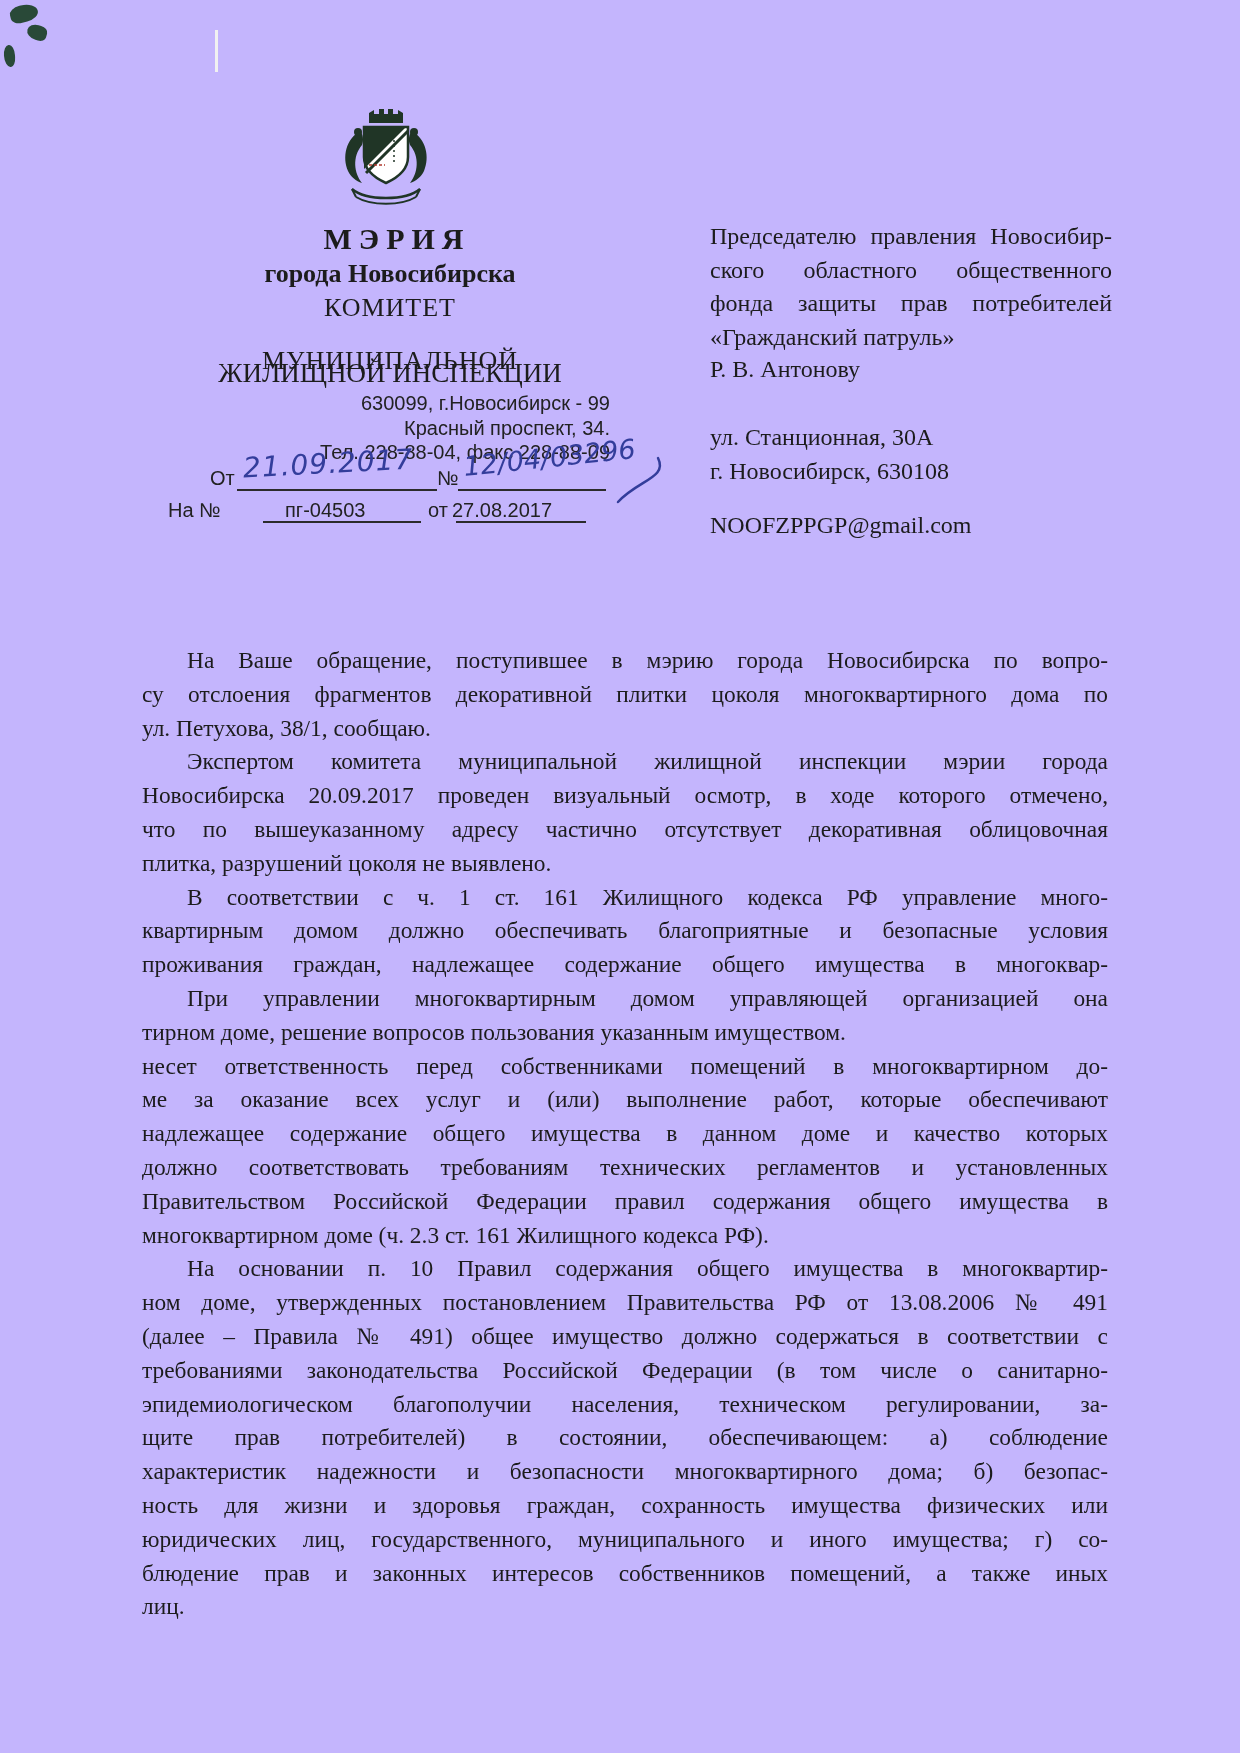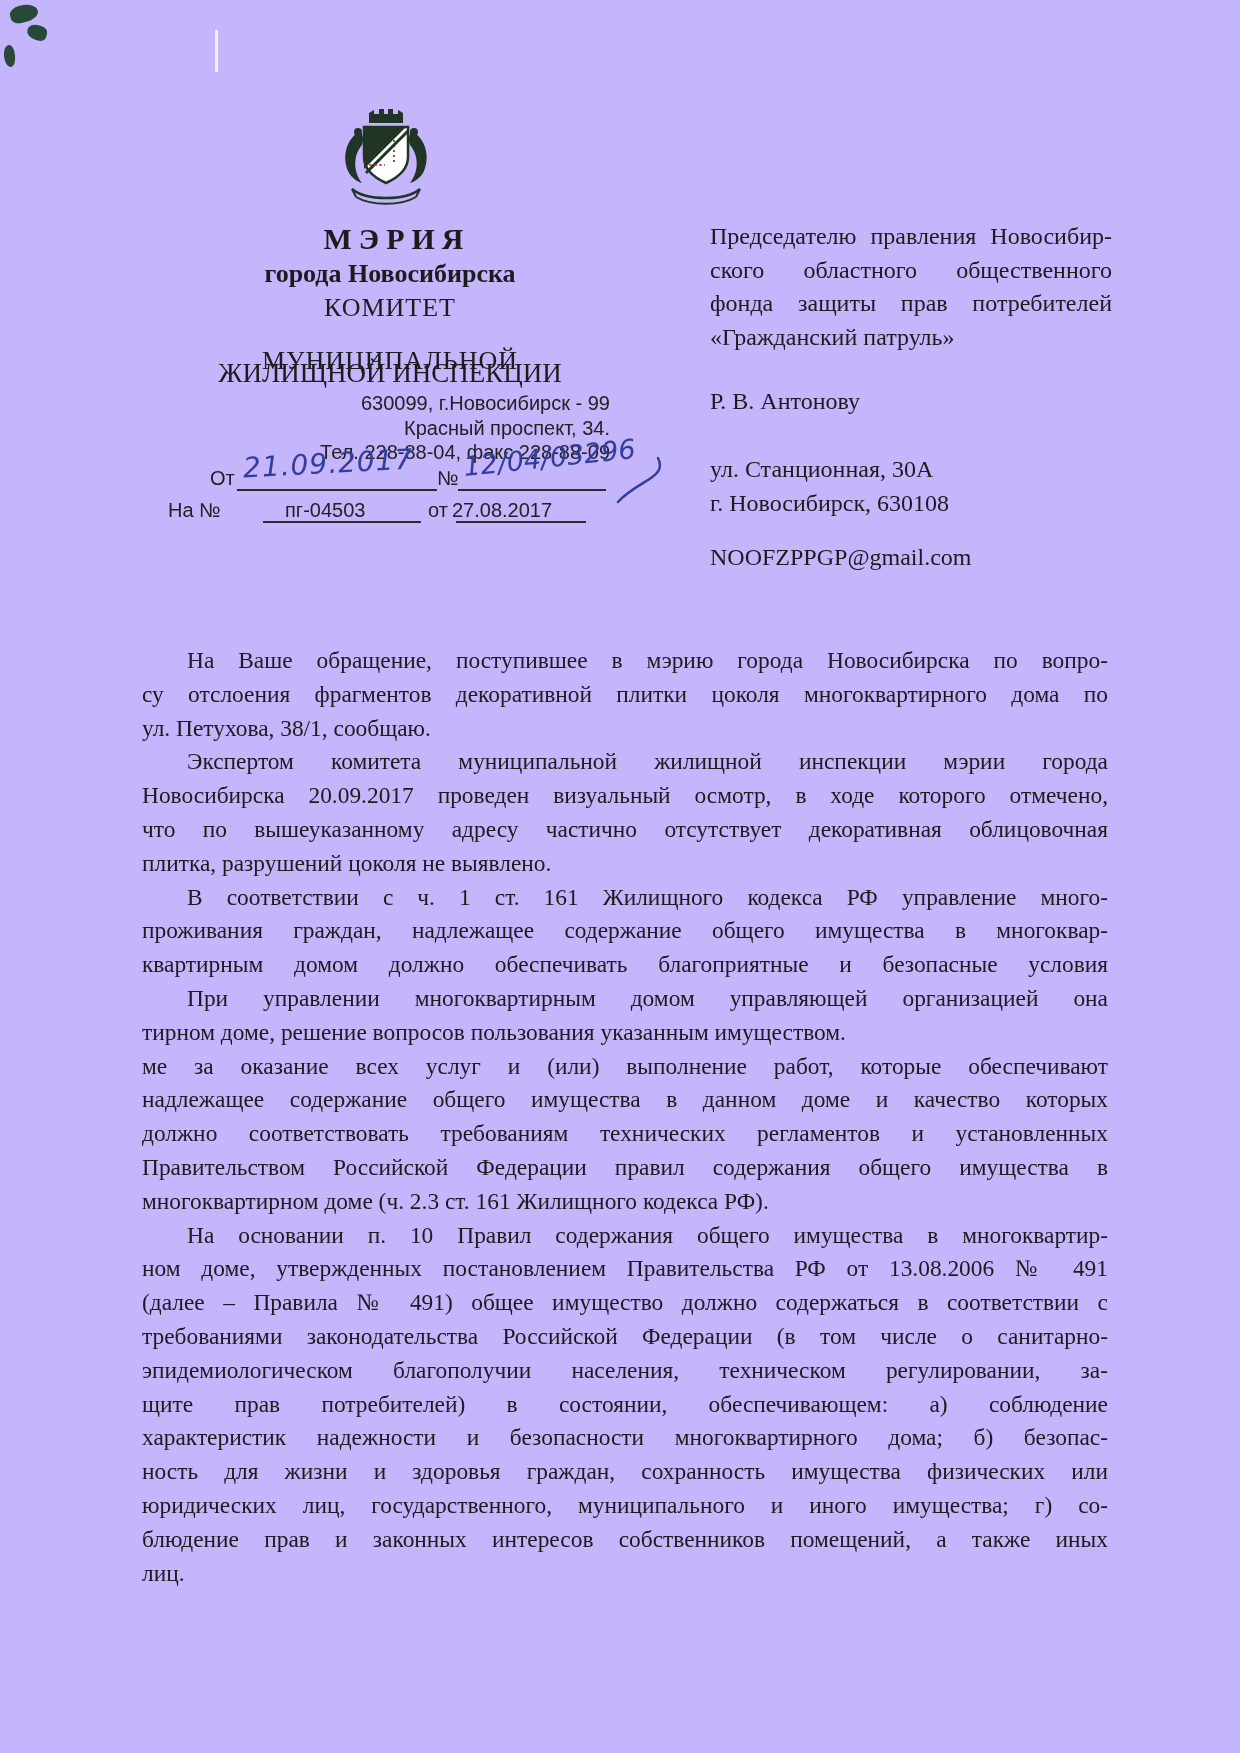--- a/index.html
+++ b/index.html
@@ -46,21 +46,21 @@
   .hand{position:absolute;font-family:"DejaVu Sans",sans-serif;font-style:italic;
         color:#333d9b;white-space:nowrap;}
   .hand.date{left:243px;top:447px;font-size:28px;letter-spacing:1px;transform:rotate(-3deg);}
   .hand.number{left:463px;top:442px;font-size:27px;transform:rotate(-6deg);}
   .flourish{position:absolute;left:598px;top:452px;}
 
   
   .recipient{position:absolute;left:710px;top:220px;width:402px;}
   .rec-line{font-size:24px;line-height:33.5px;text-align:justify;text-align-last:justify;}
   .rec-line:last-child{text-align-last:left;}
-  .rec-name{margin-top:32px;font-size:24px;line-height:30px;}
+  .rec-name{font-size:24px;line-height:30px;}
   .rec-addr{margin-top:36px;}
   .rec-addr-line{font-size:24px;line-height:34px;}
   .rec-email{margin-top:24px;font-size:24px;text-underline-offset:4px;}
 
   
   .body-block{position:absolute;left:142px;top:644px;width:966px;}
   .body-line{font-size:23.4px;line-height:33.8px;text-align:justify;text-align-last:justify;}
   .body-line.first{padding-left:45px;}
   .body-line.last{text-align-last:left;}
 </style>
@@ -139,24 +139,25 @@
 
   <div class="body-block">
       <div class="body-line first">На Ваше обращение, поступившее в мэрию города Новосибирска по вопро-</div>
       <div class="body-line">су отслоения фрагментов декоративной плитки цоколя многоквартирного дома по</div>
       <div class="body-line last">ул. Петухова, 38/1, сообщаю.</div>
       <div class="body-line first">Экспертом комитета муниципальной жилищной инспекции мэрии города</div>
       <div class="body-line">Новосибирска 20.09.2017 проведен визуальный осмотр, в ходе которого отмечено,</div>
       <div class="body-line">что по вышеуказанному адресу частично отсутствует декоративная облицовочная</div>
       <div class="body-line last">плитка, разрушений цоколя не выявлено.</div>
       <div class="body-line first">В соответствии с ч. 1 ст. 161 Жилищного кодекса РФ управление много-</div>
+      <div class="body-line">квартирным домом должно обеспечивать благоприятные и безопасные условия</div>
       <div class="body-line">проживания граждан, надлежащее содержание общего имущества в многоквар-</div>
-      <div class="body-line">квартирным домом должно обеспечивать благоприятные и безопасные условия</div>
       <div class="body-line first">При управлении многоквартирным домом управляющей организацией она</div>
       <div class="body-line last">тирном доме, решение вопросов пользования указанным имуществом.</div>
+      <div class="body-line">несет ответственность перед собственниками помещений в многоквартирном до-</div>
       <div class="body-line">ме за оказание всех услуг и (или) выполнение работ, которые обеспечивают</div>
       <div class="body-line">надлежащее содержание общего имущества в данном доме и качество которых</div>
       <div class="body-line">должно соответствовать требованиям технических регламентов и установленных</div>
       <div class="body-line">Правительством Российской Федерации правил содержания общего имущества в</div>
       <div class="body-line last">многоквартирном доме (ч. 2.3 ст. 161 Жилищного кодекса РФ).</div>
       <div class="body-line first">На основании п. 10 Правил содержания общего имущества в многоквартир-</div>
       <div class="body-line">ном доме, утвержденных постановлением Правительства РФ от 13.08.2006 № 491</div>
       <div class="body-line">(далее – Правила № 491) общее имущество должно содержаться в соответствии с</div>
       <div class="body-line">требованиями законодательства Российской Федерации (в том числе о санитарно-</div>
       <div class="body-line">эпидемиологическом благополучии населения, техническом регулировании, за-</div>

